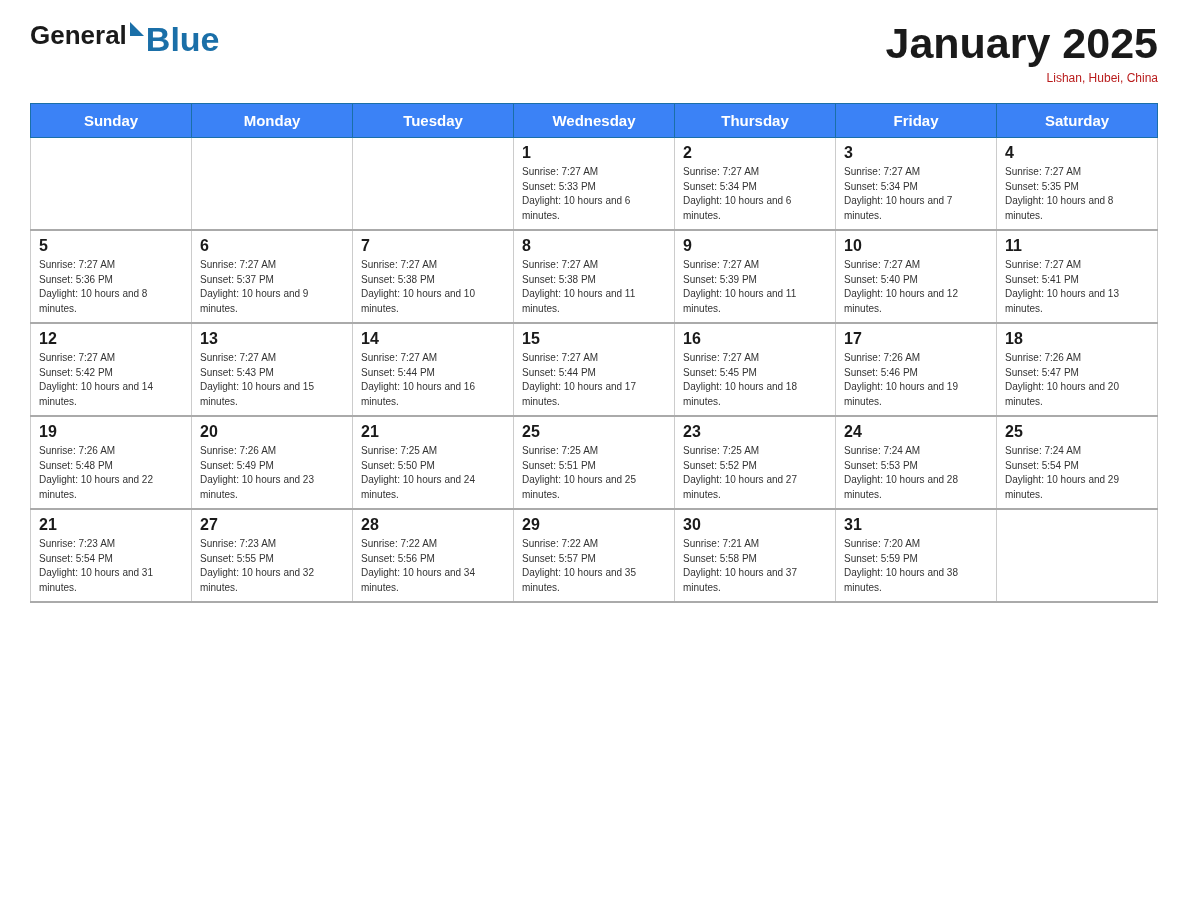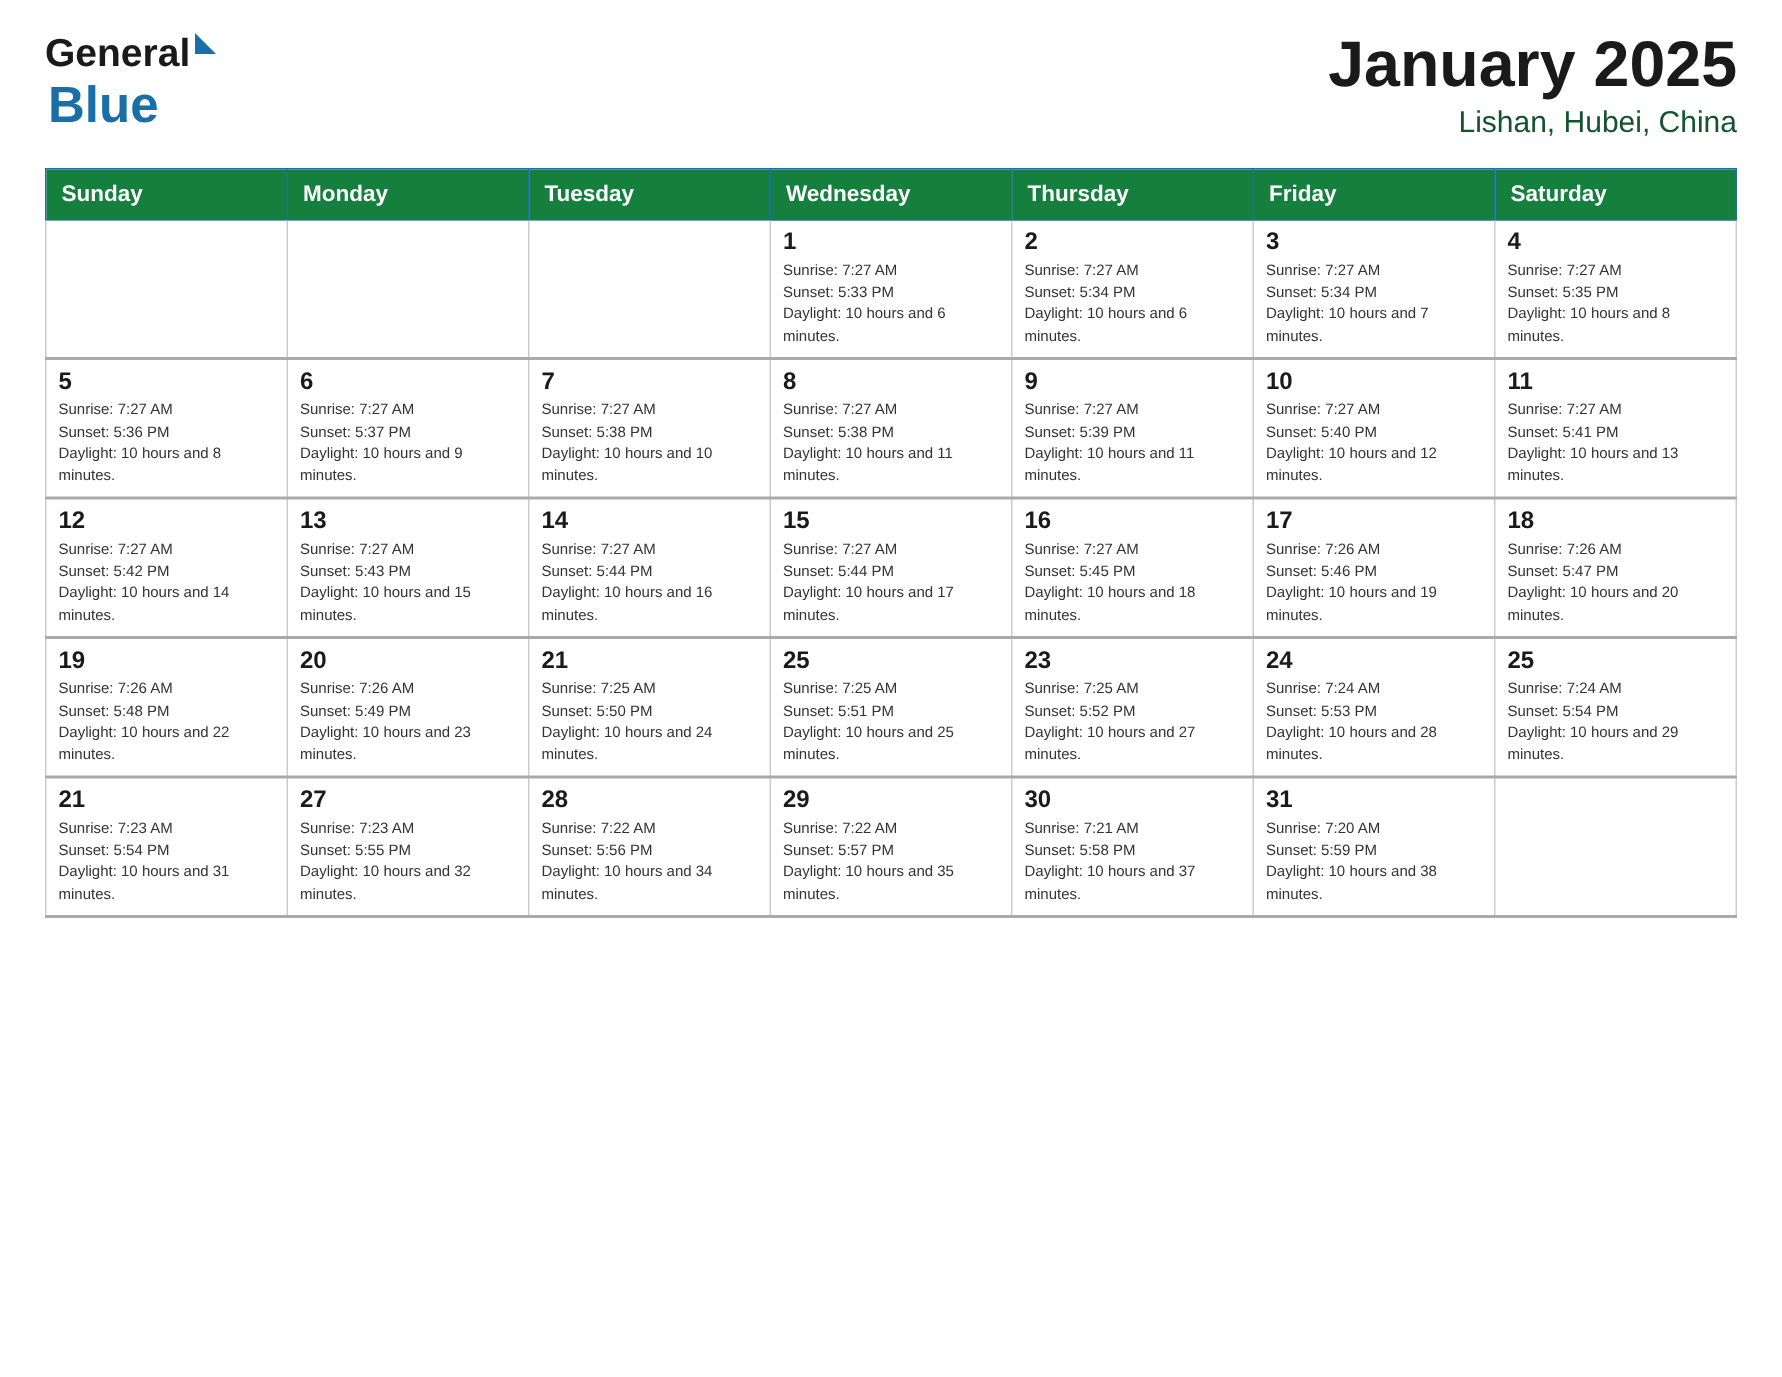--- a/index.html
+++ b/index.html
@@ -32,53 +32,53 @@
       align-self: flex-start;
     }
     .logo-blue {
       font-size: 34px;
       font-weight: bold;
       color: #1a6fa8;
       margin-left: 2px;
     }
     .logo-wrapper {
       display: flex;
-      flex-direction: column;
+      flex-direction: row;
       align-items: flex-start;
     }
     .logo-top-row {
       display: flex;
       align-items: center;
     }
     .title-block {
       text-align: right;
     }
     .calendar-title {
       font-size: 43px;
       font-weight: bold;
       color: #1a1a1a;
       line-height: 1.1;
     }
     .calendar-subtitle {
-      font-size: 20px;
-      color: #14532d;
+      font-size: 12px;
+      color: #b91c1c;
       margin-top: 4px;
     }
     .calendar {
       width: 100%;
       border-collapse: collapse;
       border: 1px solid #aaa;
     }
     .calendar thead tr th {
-      background-color: #15803d;
+      background-color: #3b82f6;
       color: #fff;
       font-size: 15px;
       font-weight: bold;
       padding: 8px 10px;
-      text-align: left;
+      text-align: center;
       border: 1px solid #1a6fa8;
     }
     .calendar tbody tr td {
       vertical-align: top;
       border: 1px solid #ccc;
       padding: 6px 8px;
       width: 14.28%;
       min-height: 100px;
       font-size: 12.5px;
       color: #333;

